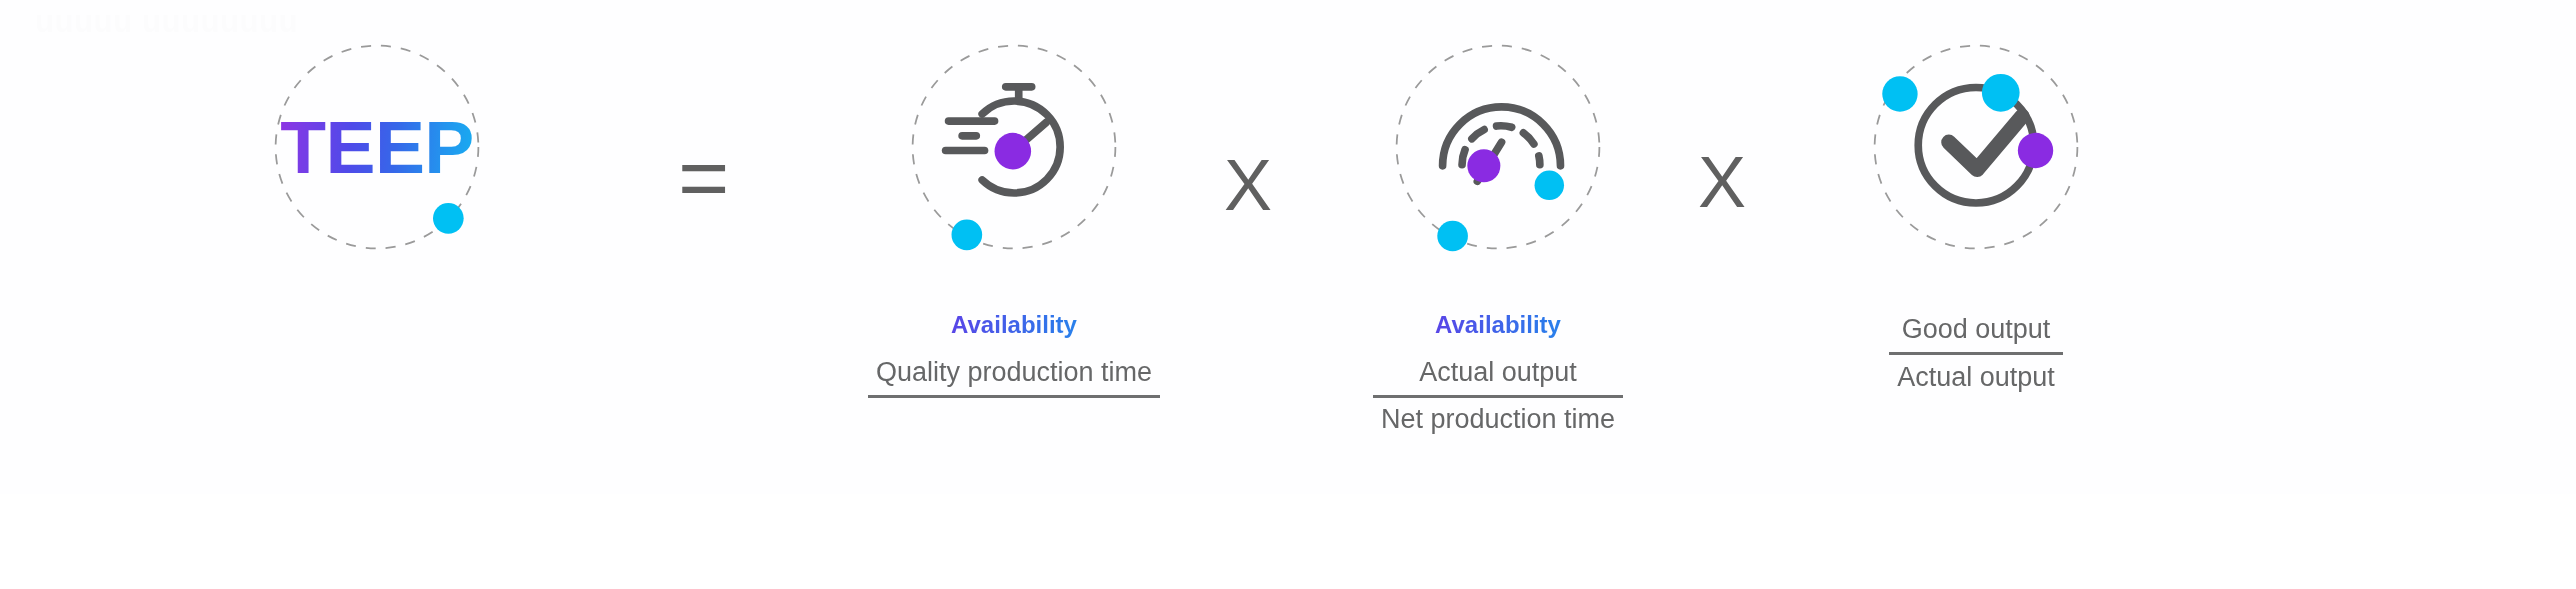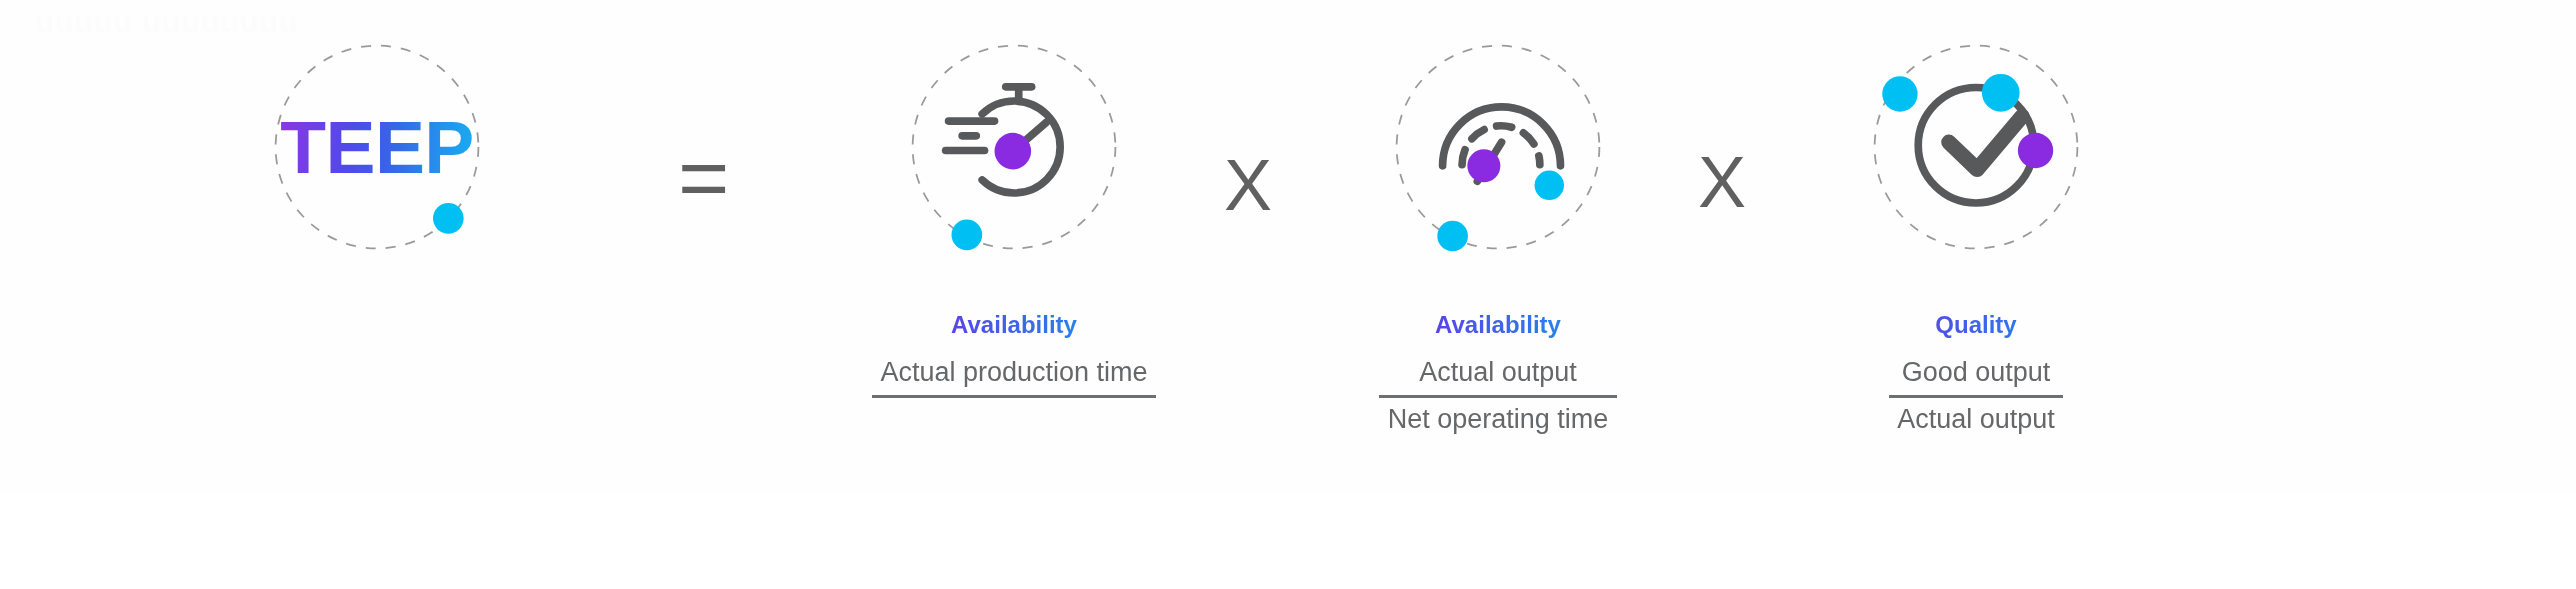--- a/index.html
+++ b/index.html
@@ -190,21 +190,21 @@
           </g>
 
           <circle cx="188" cy="197" r="31" fill="#8a2be2"></circle>
 
           <circle cx="110" cy="339" r="26" fill="#00c0f3"></circle>
         </svg>
       </div>
       <div class="caption">
         <div class="comp-title">Availability</div>
         <div class="fraction">
-          <div class="numer">Actual production time</div>
+          <div class="numer">Quality production time</div>
           <div class="frac-bar"></div>
         </div>
       </div>
     </div>
 
     <div class="operator" style="left:1224px; top:149px; font-size:72px;">X</div>
 
     <div class="term" style="left:1333px;">
       <div class="badge">
         <svg class="dashring" viewBox="0 0 380 380">
@@ -225,21 +225,21 @@
           <circle cx="277" cy="255" r="25" fill="#00c0f3"></circle>
 
           <circle cx="113" cy="341" r="26" fill="#00c0f3"></circle>
         </svg>
       </div>
       <div class="caption">
         <div class="comp-title">Availability</div>
         <div class="fraction">
           <div class="numer">Actual output</div>
           <div class="frac-bar"></div>
-          <div class="denom">Net operating time</div>
+          <div class="denom">Net production time</div>
         </div>
       </div>
     </div>
 
     <div class="operator" style="left:1698px; top:146px; font-size:72px;">X</div>
 
     <div class="term" style="left:1811px;">
       <div class="badge">
         <svg class="dashring" viewBox="0 0 380 380">
           <circle cx="190" cy="190" r="172"></circle>
@@ -252,21 +252,20 @@
             <path d="M144 182 L 192 228 L 268 138" stroke-width="26"></path>
           </g>
 
           <circle cx="61" cy="100" r="30" fill="#00c0f3"></circle>
           <circle cx="232" cy="98" r="32" fill="#00c0f3"></circle>
 
           <circle cx="291" cy="196" r="30" fill="#8a2be2"></circle>
         </svg>
       </div>
       <div class="caption">
-        <div class="comp-title">Quality</div>
         <div class="fraction">
           <div class="numer">Good output</div>
           <div class="frac-bar"></div>
           <div class="denom">Actual output</div>
         </div>
       </div>
     </div>
 
   </div>
 </div>

